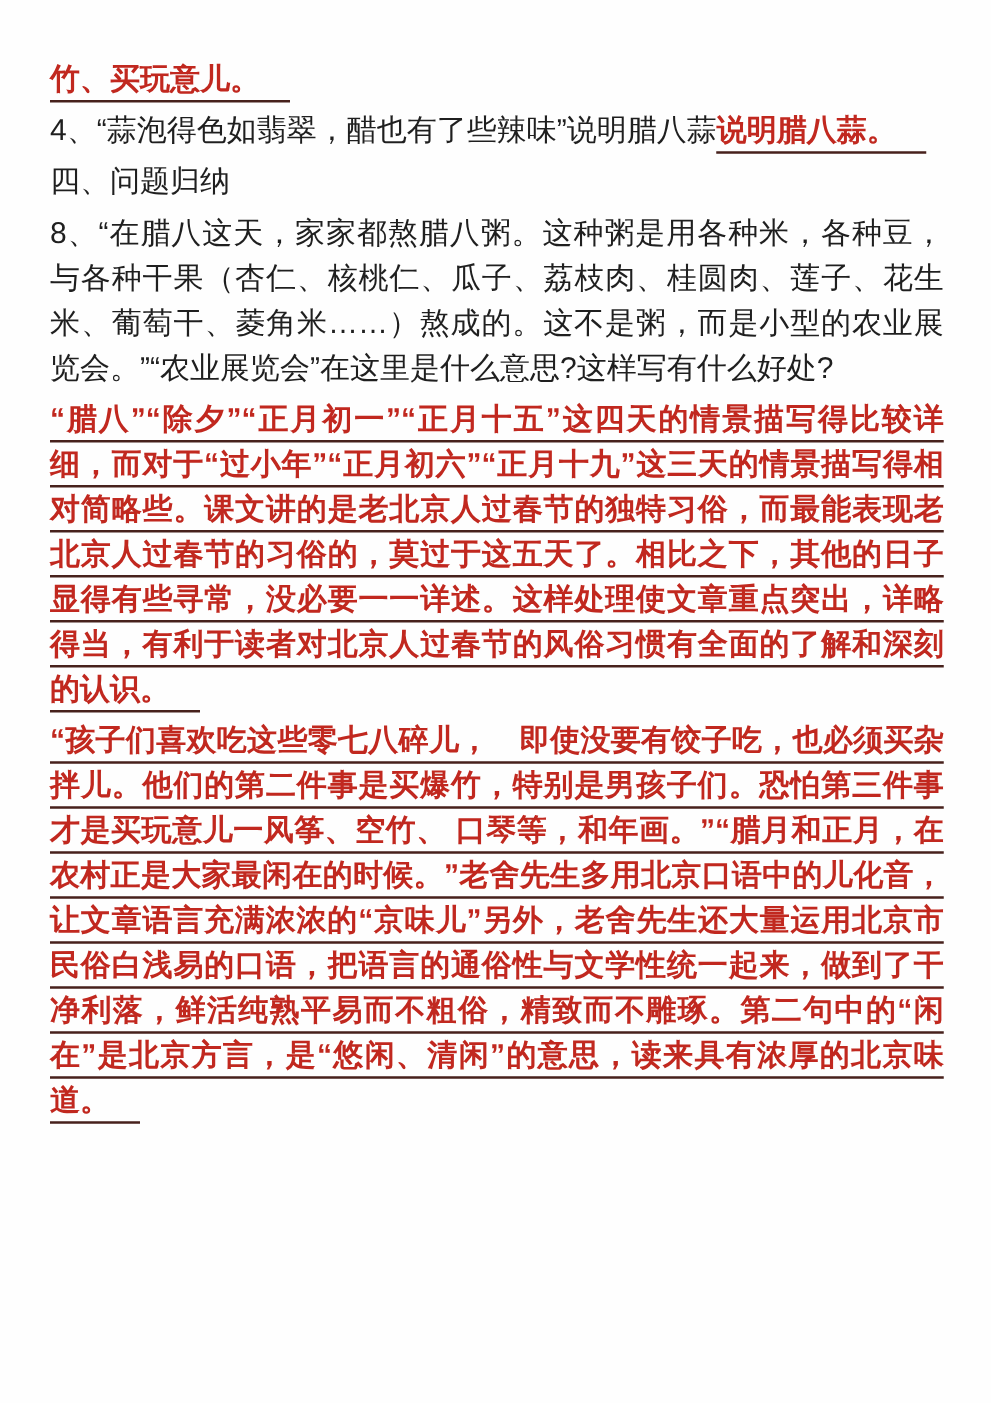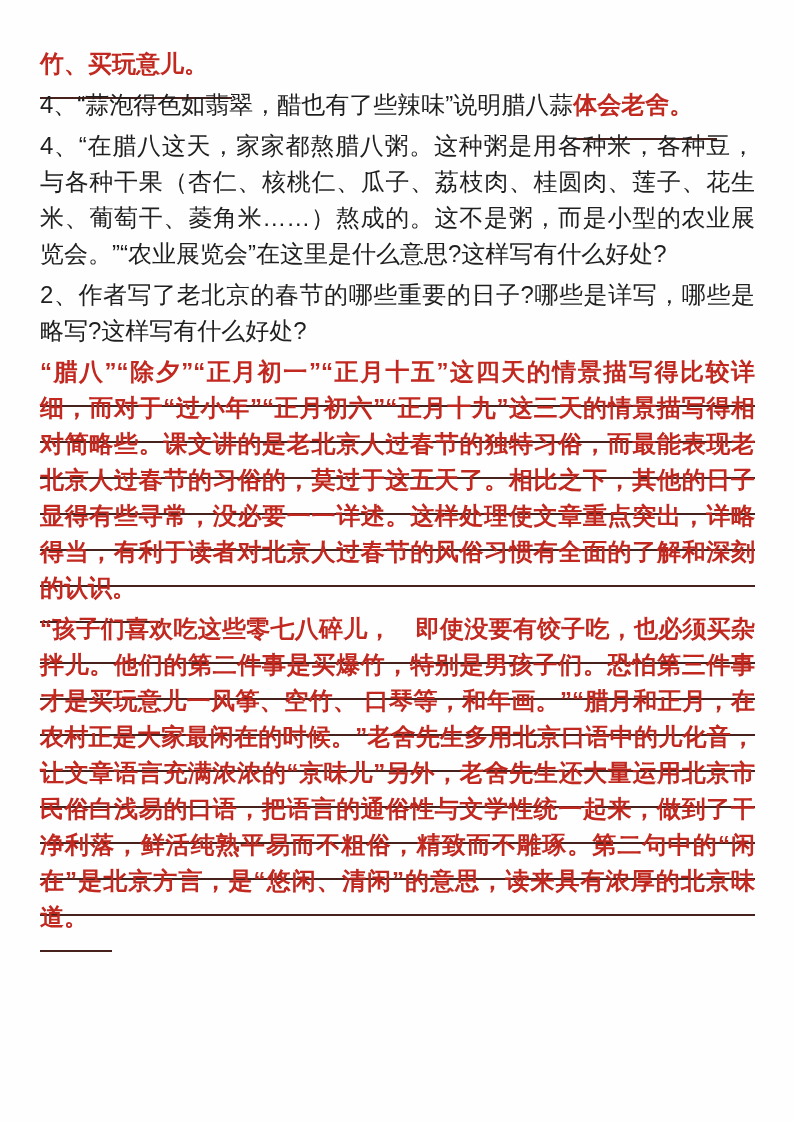--- a/index.html
+++ b/index.html
@@ -35,28 +35,28 @@
 
   .seg-question {
     color: var(--q-color, #1f1f1f);
     font-weight: 500;
   }
 
   .seg-answer {
     color: var(--a-color, #c1281f);
     font-weight: 700;
     border-bottom: 2px solid var(--u-color, #47211c);
-    padding-bottom: 20px;
+    padding-bottom: 3px;
   }
 </style>
 </head>
 <body>
 
 <div class="doc-page">
   <main class="doc-body">
       <p class="para"><span class="seg-answer">竹、买玩意儿。　</span></p>
-      <p class="para"><span class="seg-question">4、“蒜泡得色如翡翠，醋也有了些辣味”说明腊八蒜</span><span class="seg-answer">体会老舍。　</span></p>
-      <p class="para"><span class="seg-question">4、“在腊八这天，家家都熬腊八粥。这种粥是用各种米，各种豆，与各种干果（杏仁、核桃仁、瓜子、荔枝肉、桂圆肉、莲子、花生米、葡萄干、菱角米……）熬成的。这不是粥，而是小型的农业展览会。”“农业展览会”在这里是什么意思?这样写有什么好处?</span></p>
-      <p class="para"><span class="seg-question">2、作者写了老北京的春节的哪些重要的日子?哪些是详写，哪些是略写?这样写有什么好处?</span></p>
+      <p class="para"><span class="seg-question">4、“蒜泡得色如翡翠，醋也有了些辣味”说明腊八蒜</span><span class="seg-answer">说明腊八蒜。　</span></p>
+      <p class="para"><span class="seg-question">四、问题归纳</span></p>
+      <p class="para"><span class="seg-question">8、“在腊八这天，家家都熬腊八粥。这种粥是用各种米，各种豆，与各种干果（杏仁、核桃仁、瓜子、荔枝肉、桂圆肉、莲子、花生米、葡萄干、菱角米……）熬成的。这不是粥，而是小型的农业展览会。”“农业展览会”在这里是什么意思?这样写有什么好处?</span></p>
       <p class="para"><span class="seg-answer">“腊八”“除夕”“正月初一”“正月十五”这四天的情景描写得比较详细，而对于“过小年”“正月初六”“正月十九”这三天的情景描写得相对简略些。课文讲的是老北京人过春节的独特习俗，而最能表现老北京人过春节的习俗的，莫过于这五天了。相比之下，其他的日子显得有些寻常，没必要一一详述。这样处理使文章重点突出，详略得当，有利于读者对北京人过春节的风俗习惯有全面的了解和深刻的认识。　</span></p>
       <p class="para"><span class="seg-answer">“孩子们喜欢吃这些零七八碎儿，　即使没要有饺子吃，也必须买杂拌儿。他们的第二件事是买爆竹，特别是男孩子们。恐怕第三件事才是买玩意儿一风筝、空竹、 口琴等，和年画。”“腊月和正月，在农村正是大家最闲在的时候。”老舍先生多用北京口语中的儿化音，让文章语言充满浓浓的“京味儿”另外，老舍先生还大量运用北京市民俗白浅易的口语，把语言的通俗性与文学性统一起来，做到了干净利落，鲜活纯熟平易而不粗俗，精致而不雕琢。第二句中的“闲在”是北京方言，是“悠闲、清闲”的意思，读来具有浓厚的北京味道。　</span></p>
     </main>
 </div>
 
 </body></html>

